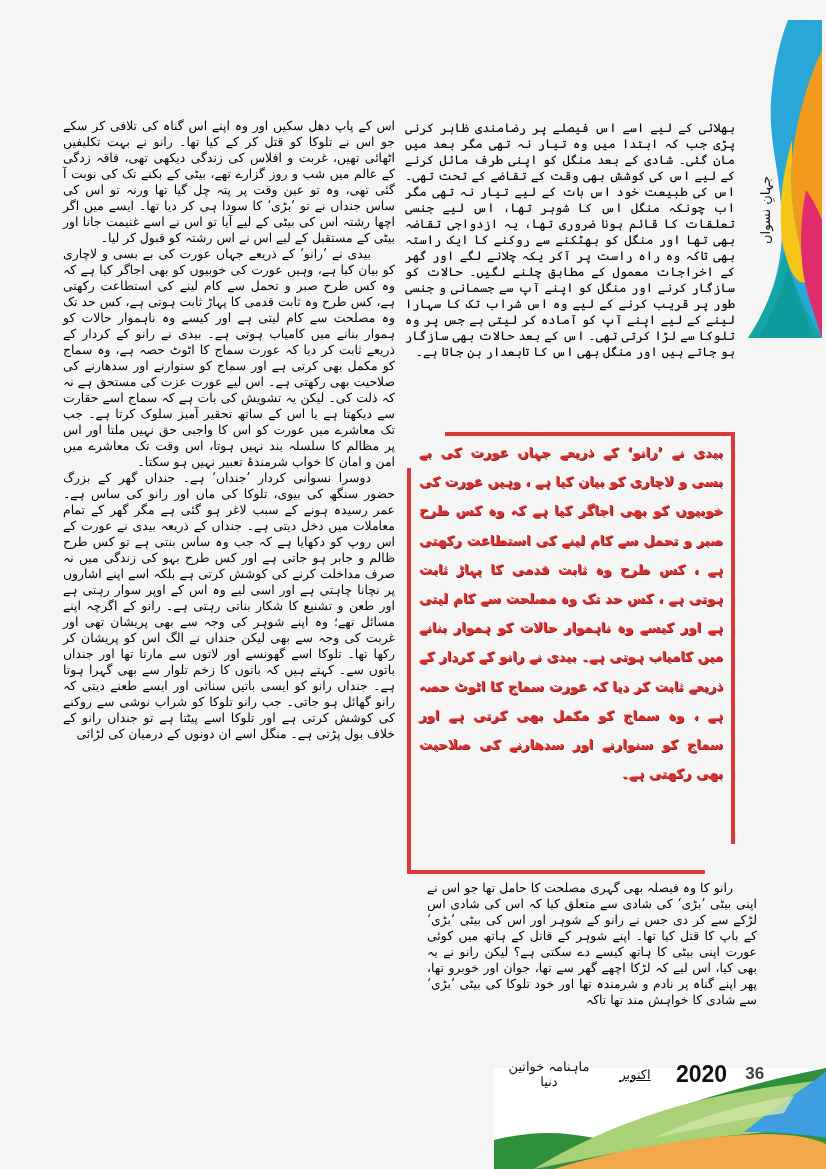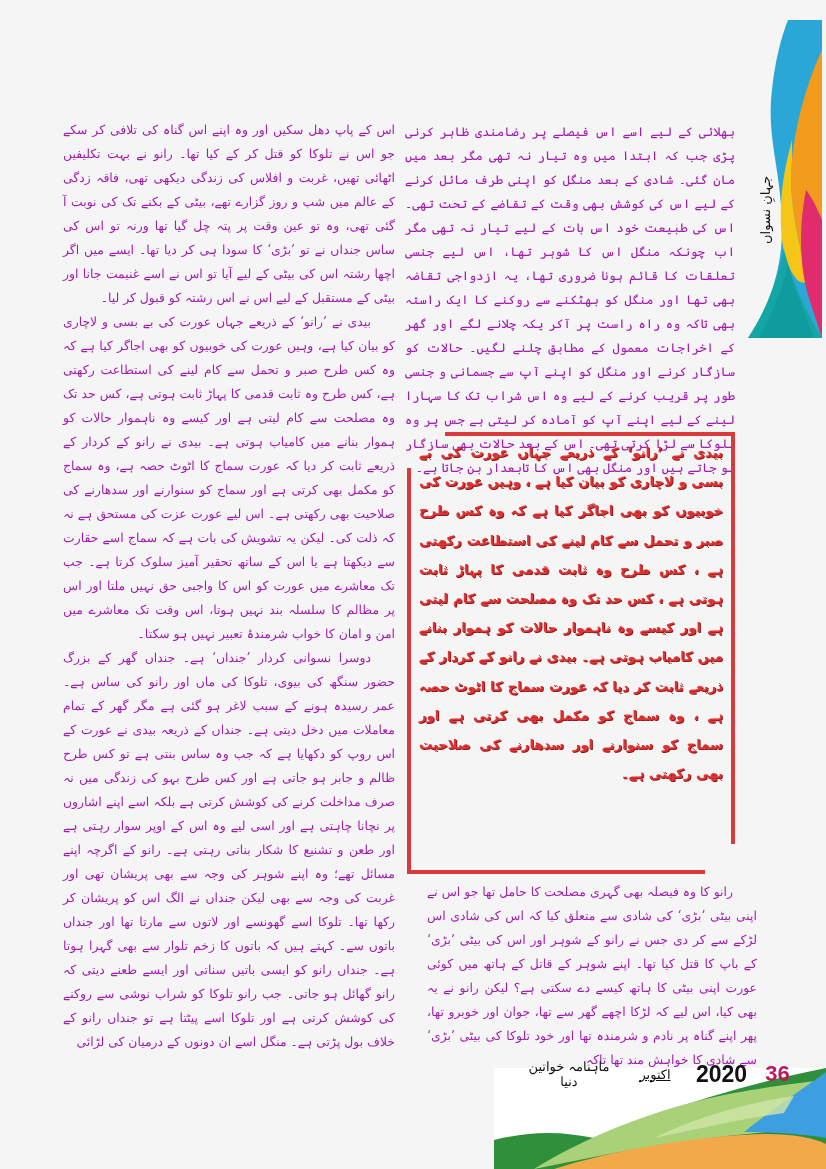--- a/index.html
+++ b/index.html
@@ -21,23 +21,23 @@
     position: absolute; left: 758px; top: 170px; width: 26px; height: 80px;
     writing-mode: vertical-rl; transform: rotate(180deg);
     font-size: 13px; color: #111; direction: rtl; text-align: center;
     font-family: "DejaVu Serif", serif;
   }
   
   .col {
     position: absolute; direction: rtl; text-align: justify;
     text-align-last: right;
     font-family: "DejaVu Serif", serif;
-    color: #a21caf;
+    color: #000000;
     font-size: 12.4px;
-    line-height: 24px;
+    line-height: 16px;
   }
   .col p { margin: 0; }
   .col p.indent { text-indent: 24px; }
   .col-right { left: 405px; top: 120px; width: 330px; }
   .col-left  { left: 63px;  top: 118px; width: 332px; }
 
   
   .quote-box {
     position: absolute; left: 405px; top: 432px; width: 330px; height: 442px;
   }
@@ -53,27 +53,27 @@
     font-size: 13.2px; line-height: 29.2px;
     text-shadow: 1px 1px 0 #8a1a1a;
   }
 
   
   .footer-wave {
     position: absolute; left: 494px; top: 1068px; width: 332px; height: 101px;
   }
   .footer-wave svg { width: 100%; height: 100%; display: block; }
   .footer-text {
-    position: absolute; left: 526px; top: 1060px; width: 264px; height: 28px;
+    position: absolute; left: 506px; top: 1060px; width: 264px; height: 28px;
     display: flex; align-items: center; direction: ltr; gap: 0;
   }
   .ft-mag { font-family: "DejaVu Serif", serif; font-size: 13px; color: #111; direction: rtl; width: 86px; text-align: center; }
   .ft-month { font-family: "DejaVu Serif", serif; font-size: 13px; color: #111; direction: rtl; width: 58px; text-align: center; margin-left: 14px; text-decoration: underline; }
   .ft-year { font-family: "Liberation Sans", sans-serif; font-weight: bold; font-size: 23px; color: #111; margin-left: 12px; }
-  .ft-page { font-family: "Liberation Sans", sans-serif; font-weight: bold; font-size: 22px; color: #be185d; margin-left: 18px; }
+  .ft-page { font-family: "Liberation Sans", sans-serif; font-weight: bold; font-size: 17px; color: #404040; margin-left: 18px; }
 </style>
 </head>
 <body>
 
 <div class="page">
 
   <div class="ribbon">
     <svg viewBox="0 0 78 318" preserveAspectRatio="none">
       <rect x="0" y="0" width="78" height="318" fill="#f5f5f5"></rect>
       <path d="M40 0 L74 0 L74 318 L0 318 C20 290 34 250 34 210 C34 150 18 120 24 70 C27 40 34 15 40 0 Z" fill="#2aa7d6"></path>

